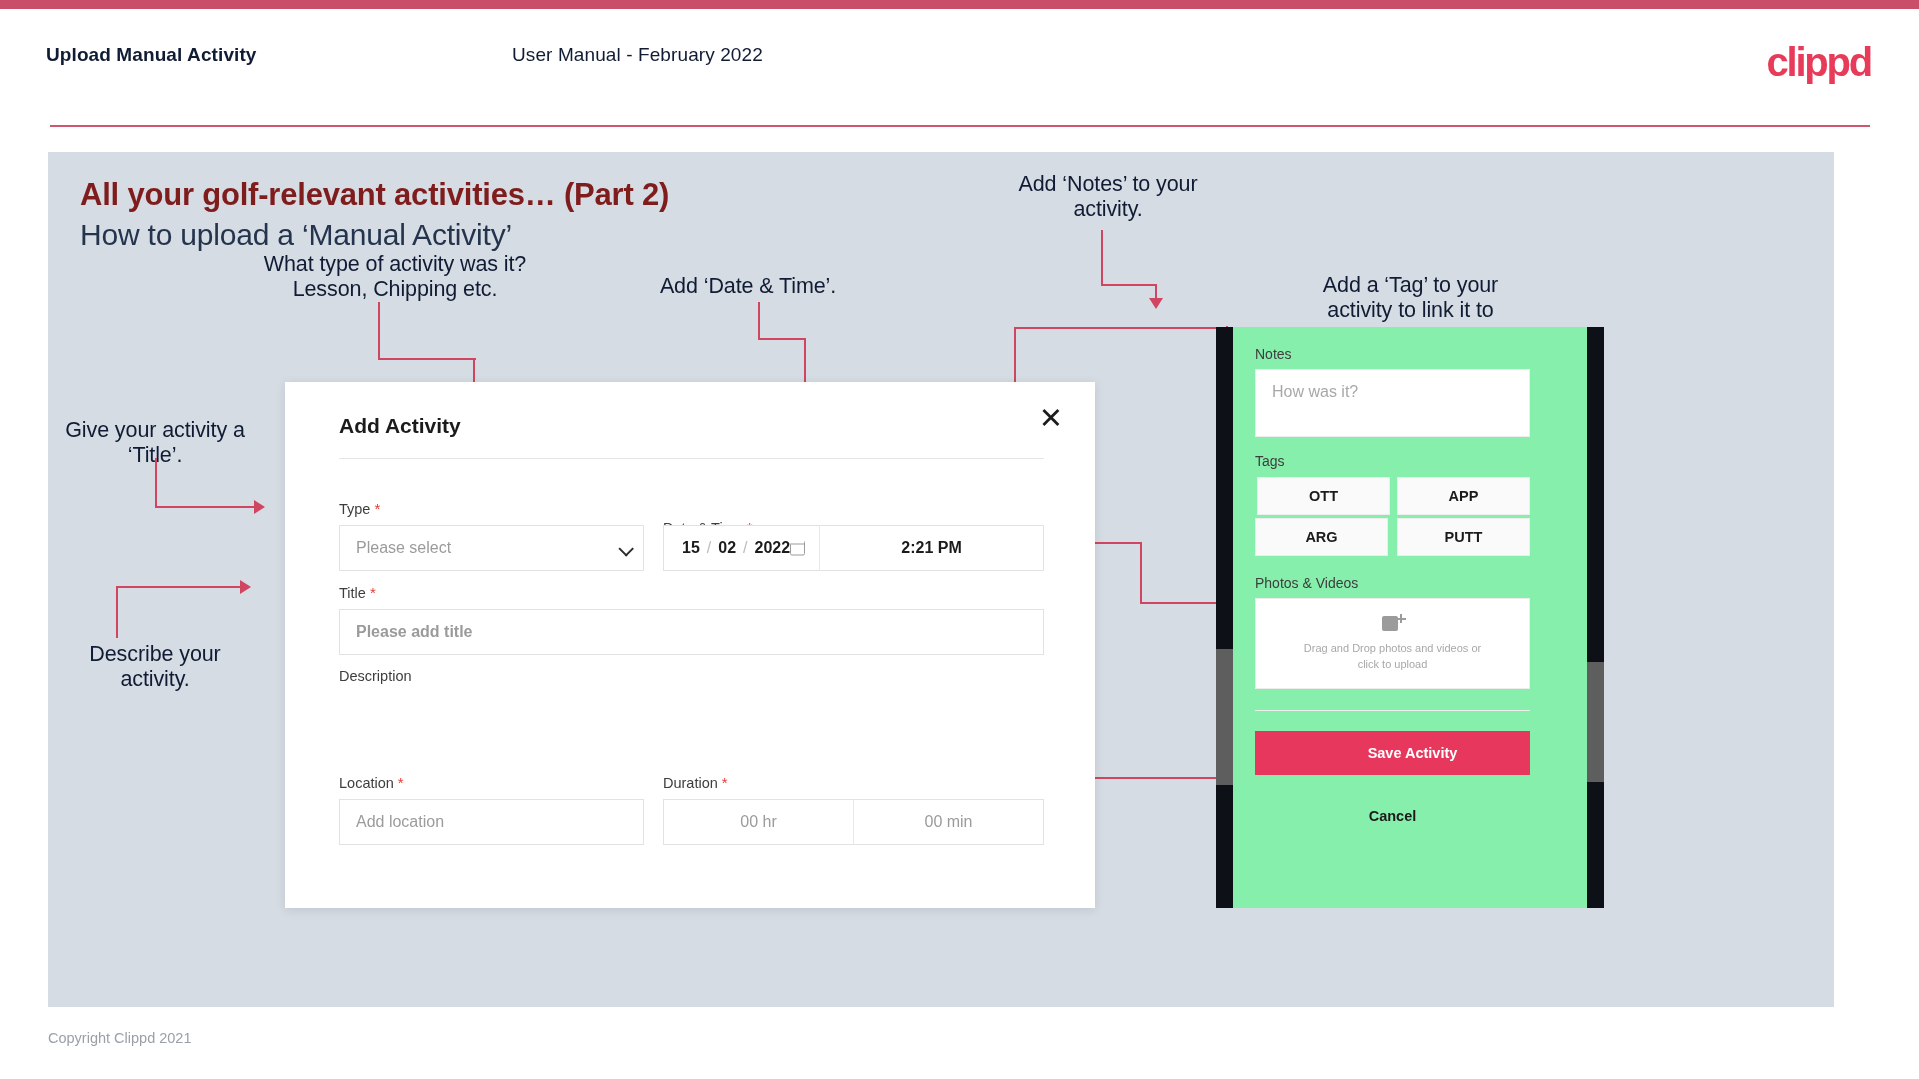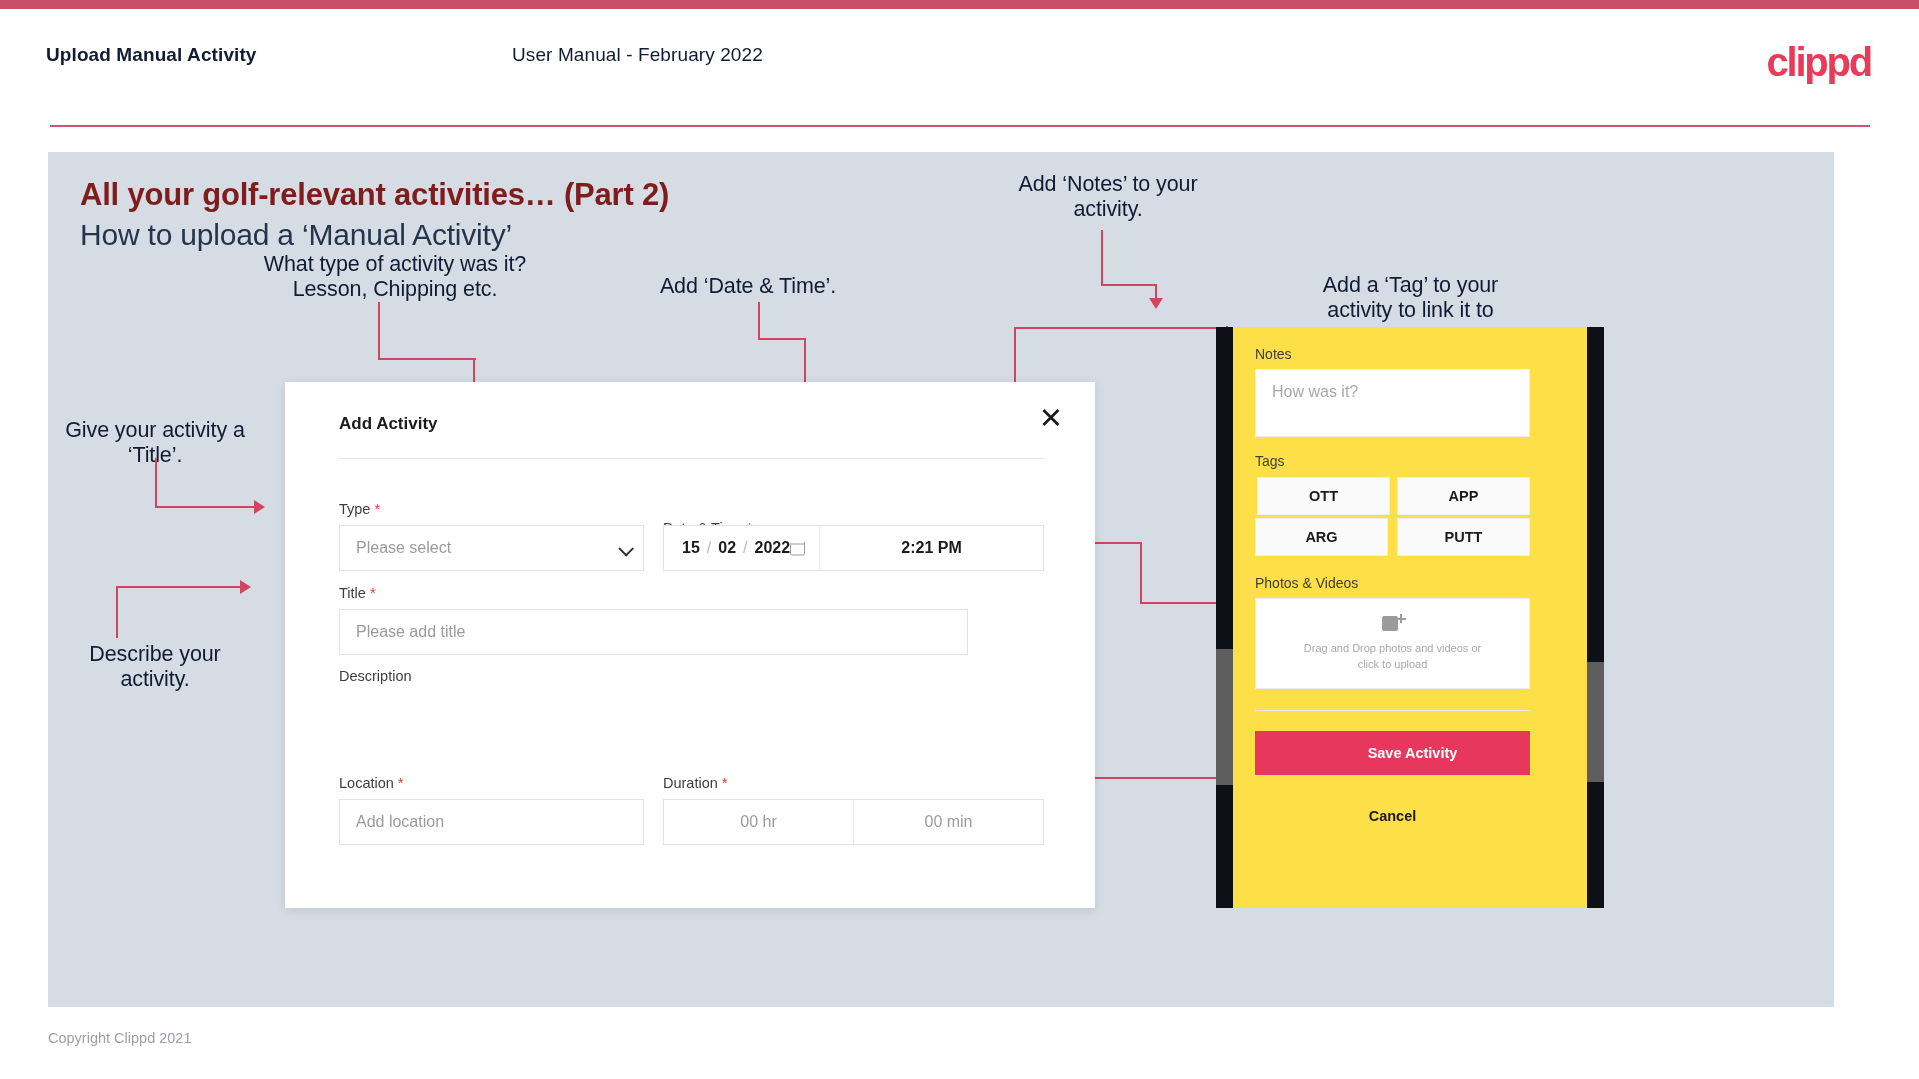--- a/index.html
+++ b/index.html
@@ -65,21 +65,21 @@
   .arr-right { border-top:7px solid transparent; border-bottom:7px solid transparent; border-left:11px solid #d0455f; }
   .arr-left  { border-top:7px solid transparent; border-bottom:7px solid transparent; border-right:11px solid #d0455f; }
 
   
   .dialog {
     position:absolute; left:285px; top:382px; width:810px; height:526px;
     background:#ffffff; box-shadow:0 2px 10px rgba(0,0,0,.10);
   }
   .dlg-title {
     position:absolute; left:54px; top:32px;
-    font-size:17px; font-weight:700; color:#1b1b1b;
+    font-size:21px; font-weight:700; color:#1b1b1b;
   }
   .dlg-close {
     position:absolute; right:32px; top:22px;
     font-size:29px; line-height:1; font-weight:400; color:#1b1b1b;
     cursor:pointer; user-select:none;
   }
   .dlg-rule {
     position:absolute; left:54px; top:76px; width:705px; height:1px; background:#e6e6e6;
   }
 
@@ -142,21 +142,21 @@
   
   .phone {
     position:absolute; left:1216px; top:327px; width:388px; height:581px;
   }
   .ph-edge { position:absolute; top:0; width:17px; height:100%; background:#0d1117; }
   .ph-edge.l { left:0; }
   .ph-edge.r { right:0; }
   .ph-btn { position:absolute; width:17px; background:#5e5e5e; }
   .ph-screen {
     position:absolute; left:17px; top:0; right:17px; bottom:0;
-    background:#fde047;
+    background:#86efac;
   }
   .ph-label { position:absolute; font-size:14px; color:#3d3d3d; font-weight:400; }
   .ph-input {
     position:absolute; border:1px solid #ededed; background:#fff;
     padding:13px 16px; font-size:16px; color:#a8a8a8;
   }
   .tag {
     position:absolute; border:1px solid #ededed; background:#fafafa;
     display:flex; align-items:center; justify-content:center;
     font-size:14.5px; font-weight:700; color:#1b1b1b;
@@ -313,21 +313,21 @@
         <span>2022</span>
         <span class="cal-ic"></span>
       </div>
       <div class="dt-time">2:21 PM</div>
     </div>
 
     <div class="fld-label" style="left:54px; top:202px;">
       <span>Title</span>
       <span class="req">*</span>
     </div>
-    <div class="inp" style="left:54px; top:227px; width:629px; height:46px;">
+    <div class="inp" style="left:54px; top:227px; width:705px; height:46px;font-weight:bold;">
       <span>Please add title</span>
     </div>
 
     <div class="fld-label" style="left:54px; top:286px;">
       <span>Description</span>
     </div>
 
     <div class="fld-label" style="left:54px; top:392px;">
       <span>Location</span>
       <span class="req">*</span>

